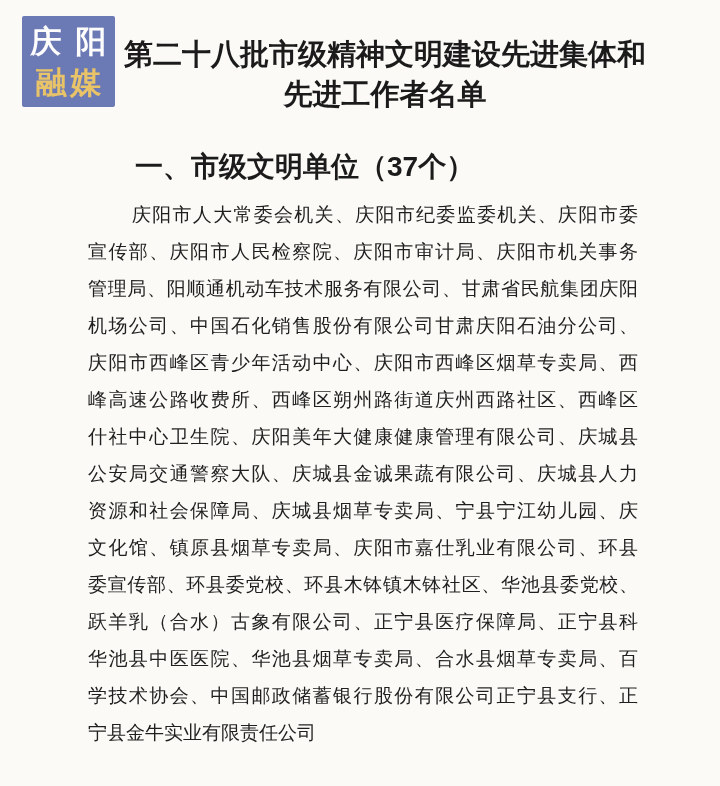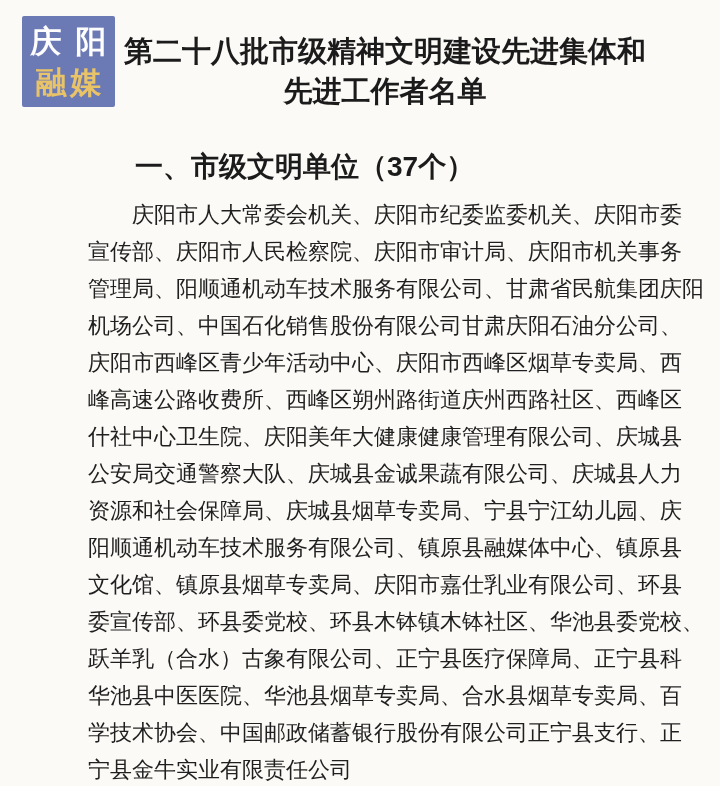--- a/index.html
+++ b/index.html
@@ -47,21 +47,21 @@
   .logo-row.bottom{
     color:var(--logo-accent);
     letter-spacing:0.12em;
     margin-right:-0.12em;
   }
   
   .title{
     position:absolute;left:110px;top:34px;
     width:550px;
     text-align:center;
-    font-family:Liberation Mono, monospace;
+    font-family:Liberation Sans, sans-serif;
     font-weight:700;
     font-size:29px;
     line-height:40px;
     color:var(--ink);
   }
   
   .section-heading{
     position:absolute;left:135px;top:152px;
     font-family:"Liberation Sans","DejaVu Sans",sans-serif;
     font-weight:700;
@@ -70,21 +70,21 @@
     color:var(--ink);
     white-space:nowrap;
   }
   
   .body-text{
     position:absolute;left:88px;top:196px;
     width:550px;
     color:#1f1f1f;
   }
   .line{
-    font-size:22px;
+    font-size:19px;
     line-height:37px;
     height:37px;
     text-align:justify;
     text-align-last:justify;
     white-space:nowrap;
     letter-spacing:0;
   }
   .line.first{
     text-indent:44px;
   }
@@ -112,21 +112,20 @@
   <div class="body-text">
     <div class="line first">庆阳市人大常委会机关、庆阳市纪委监委机关、庆阳市委</div>
     <div class="line">宣传部、庆阳市人民检察院、庆阳市审计局、庆阳市机关事务</div>
     <div class="line">管理局、阳顺通机动车技术服务有限公司、甘肃省民航集团庆阳</div>
     <div class="line">机场公司、中国石化销售股份有限公司甘肃庆阳石油分公司、</div>
     <div class="line">庆阳市西峰区青少年活动中心、庆阳市西峰区烟草专卖局、西</div>
     <div class="line">峰高速公路收费所、西峰区朔州路街道庆州西路社区、西峰区</div>
     <div class="line">什社中心卫生院、庆阳美年大健康健康管理有限公司、庆城县</div>
     <div class="line">公安局交通警察大队、庆城县金诚果蔬有限公司、庆城县人力</div>
     <div class="line">资源和社会保障局、庆城县烟草专卖局、宁县宁江幼儿园、庆</div>
-    <div class="line">阳顺通机动车技术服务有限公司、镇原县融媒体中心、镇原县</div>
     <div class="line">文化馆、镇原县烟草专卖局、庆阳市嘉仕乳业有限公司、环县</div>
     <div class="line">委宣传部、环县委党校、环县木钵镇木钵社区、华池县委党校、</div>
     <div class="line">跃羊乳（合水）古象有限公司、正宁县医疗保障局、正宁县科</div>
     <div class="line">华池县中医医院、华池县烟草专卖局、合水县烟草专卖局、百</div>
     <div class="line">学技术协会、中国邮政储蓄银行股份有限公司正宁县支行、正</div>
     <div class="line last">宁县金牛实业有限责任公司</div>
   </div>
 
 </div>
 

